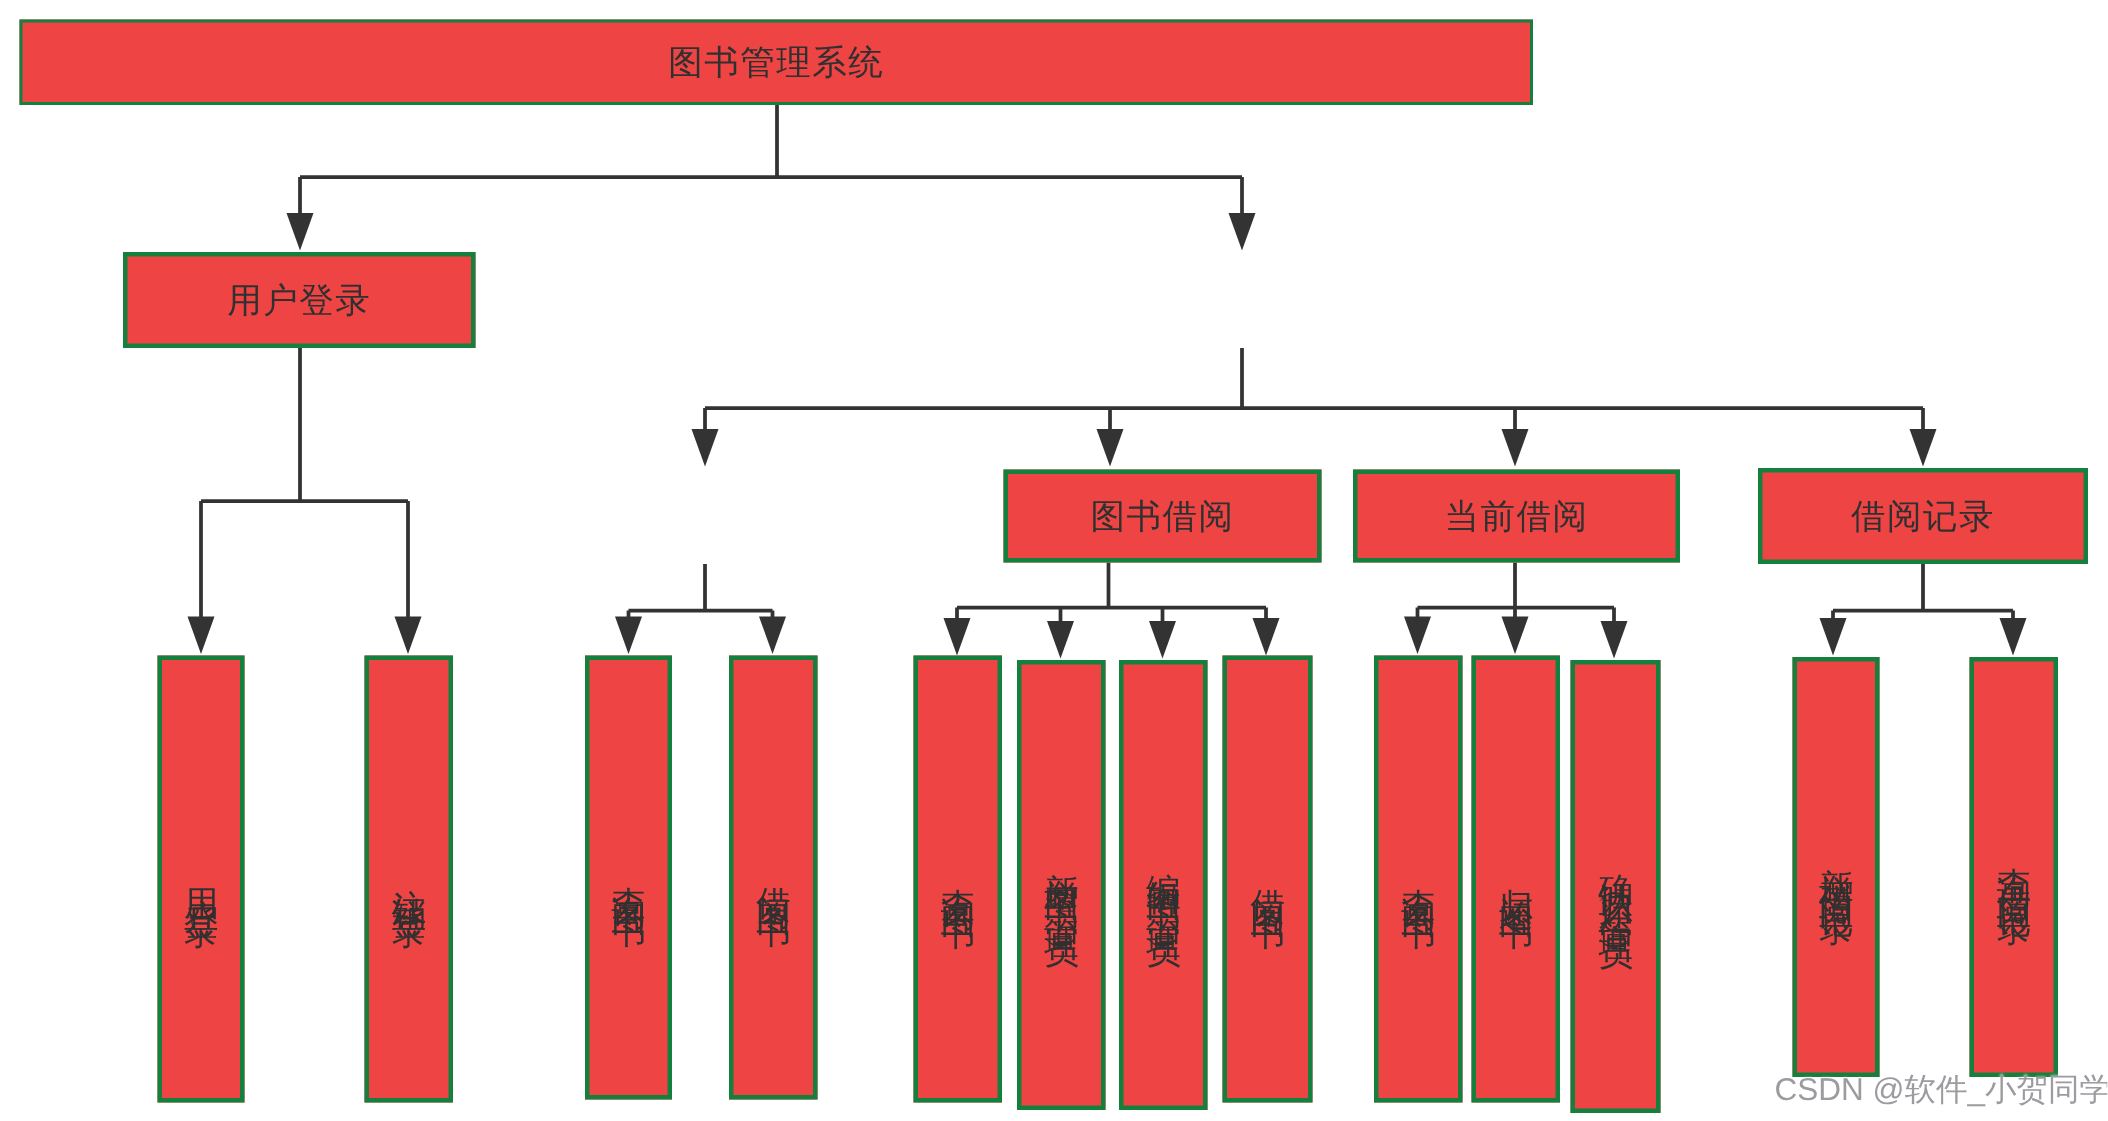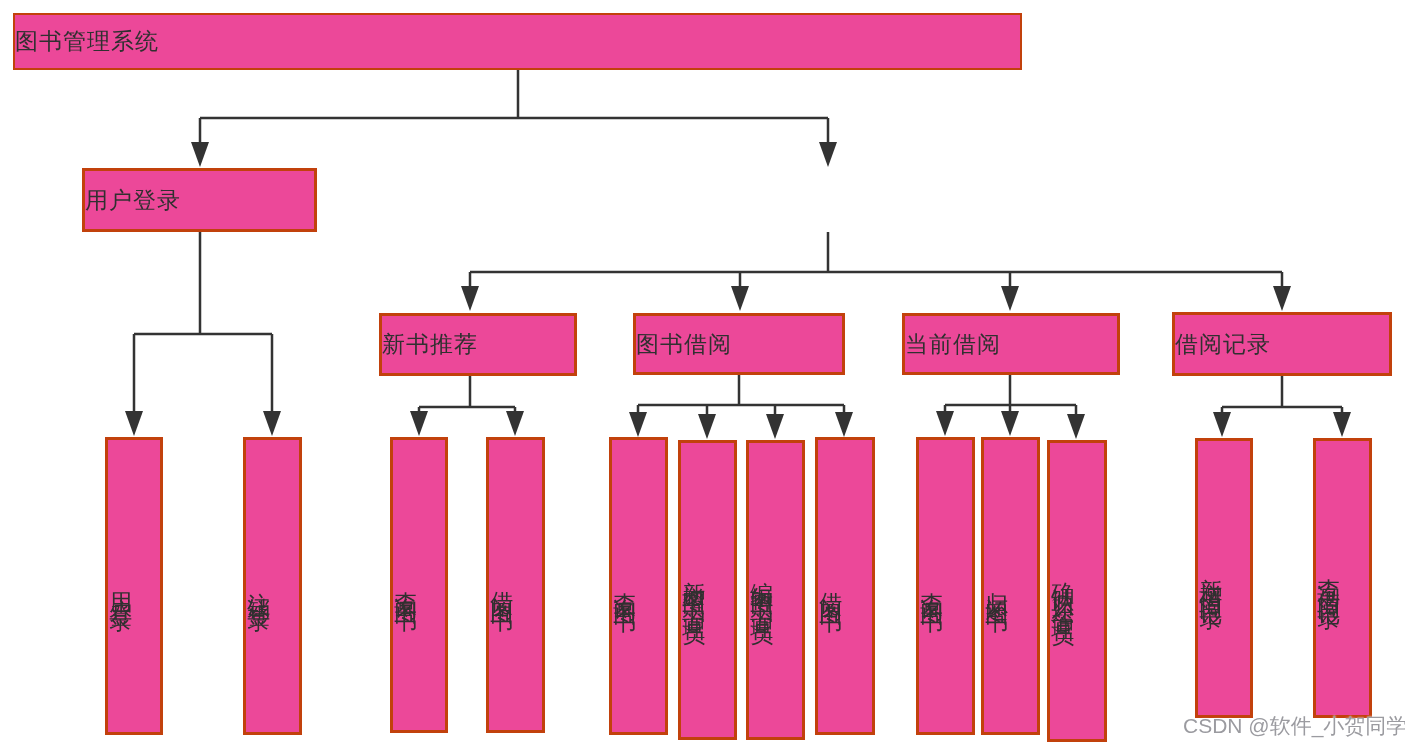--- a/index.html
+++ b/index.html
@@ -13,25 +13,25 @@
     color: #303030;
   }
   #wires {
     position: absolute;
     left: 0; top: 0;
     z-index: 0;
   }
   .node {
     position: absolute;
     box-sizing: border-box;
-    background: #ec4899;
-    border: 3px solid #c2410c;
+    background: #ef4444;
+    border: 3px solid #15803d;
     display: flex;
     align-items: center;
-    justify-content: flex-start;
+    justify-content: center;
     z-index: 1;
   }
   .node.root { border-width: 2px; }
   .hlabel {
     font-size: 23px;
     letter-spacing: 1px;
     white-space: nowrap;
   }
   .vlabel {
     writing-mode: vertical-rl;
@@ -89,24 +89,21 @@
   </svg>
 
   <div class="node root" style="left:13px; top:13px; width:1009px; height:57px;">
     <span class="hlabel">图书管理系统</span>
   </div>
 
   <div class="node" style="left:82px; top:168px; width:235px; height:64px;">
     <span class="hlabel">用户登录</span>
   </div>
 
-  <div class="node" style="left:379px; top:313px; width:198px; height:63px;">
-    <span class="hlabel">新书推荐</span>
-  </div>
-  <div class="node" style="left:633px; top:313px; width:212px; height:62px;font-family:Liberation Serif, serif;">
+  <div class="node" style="left:669px; top:313px; width:212px; height:62px;font-family:Liberation Serif, serif;">
     <span class="hlabel">图书借阅</span>
   </div>
   <div class="node" style="left:1172px; top:312px; width:220px; height:64px;">
     <span class="hlabel">借阅记录</span>
   </div>
   <div class="node" style="left:902px; top:313px; width:218px; height:62px;">
     <span class="hlabel">当前借阅</span>
   </div>
 
   <div class="node" style="left:105px; top:437px; width:58px; height:298px;">

